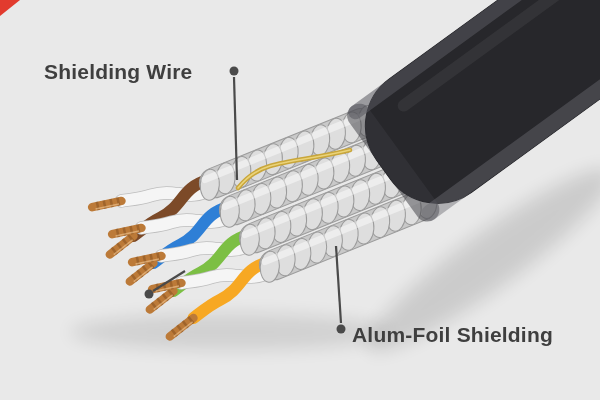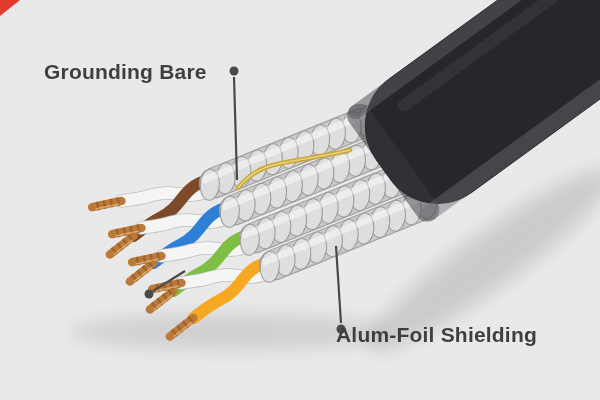--- a/index.html
+++ b/index.html
@@ -94,17 +94,17 @@
 
     <line class="cline" x1="153" y1="291" x2="185" y2="271" stroke="#4a4a4a"></line>
     <circle cx="149" cy="294" r="4.5" fill="#4a4a4a"></circle>
 
     <line class="cline" x1="341" y1="323" x2="336" y2="246" stroke="#4a4a4a"></line>
     <circle cx="341" cy="329" r="4.5" fill="#4a4a4a"></circle>
 
     <polygon points="0,0 20,0 0,16" fill="#e23b2e"></polygon>
   </svg>
 
-  <div class="label" style="left:44px;top:57px">Grounding Bare</div>
+  <div class="label" style="left:44px;top:57px">Shielding Wire</div>
 
 
-  <div class="label" style="left:336px;top:320px">Alum-Foil Shielding</div>
+  <div class="label" style="left:352px;top:320px">Alum-Foil Shielding</div>
 </div>
 
 </body></html>

